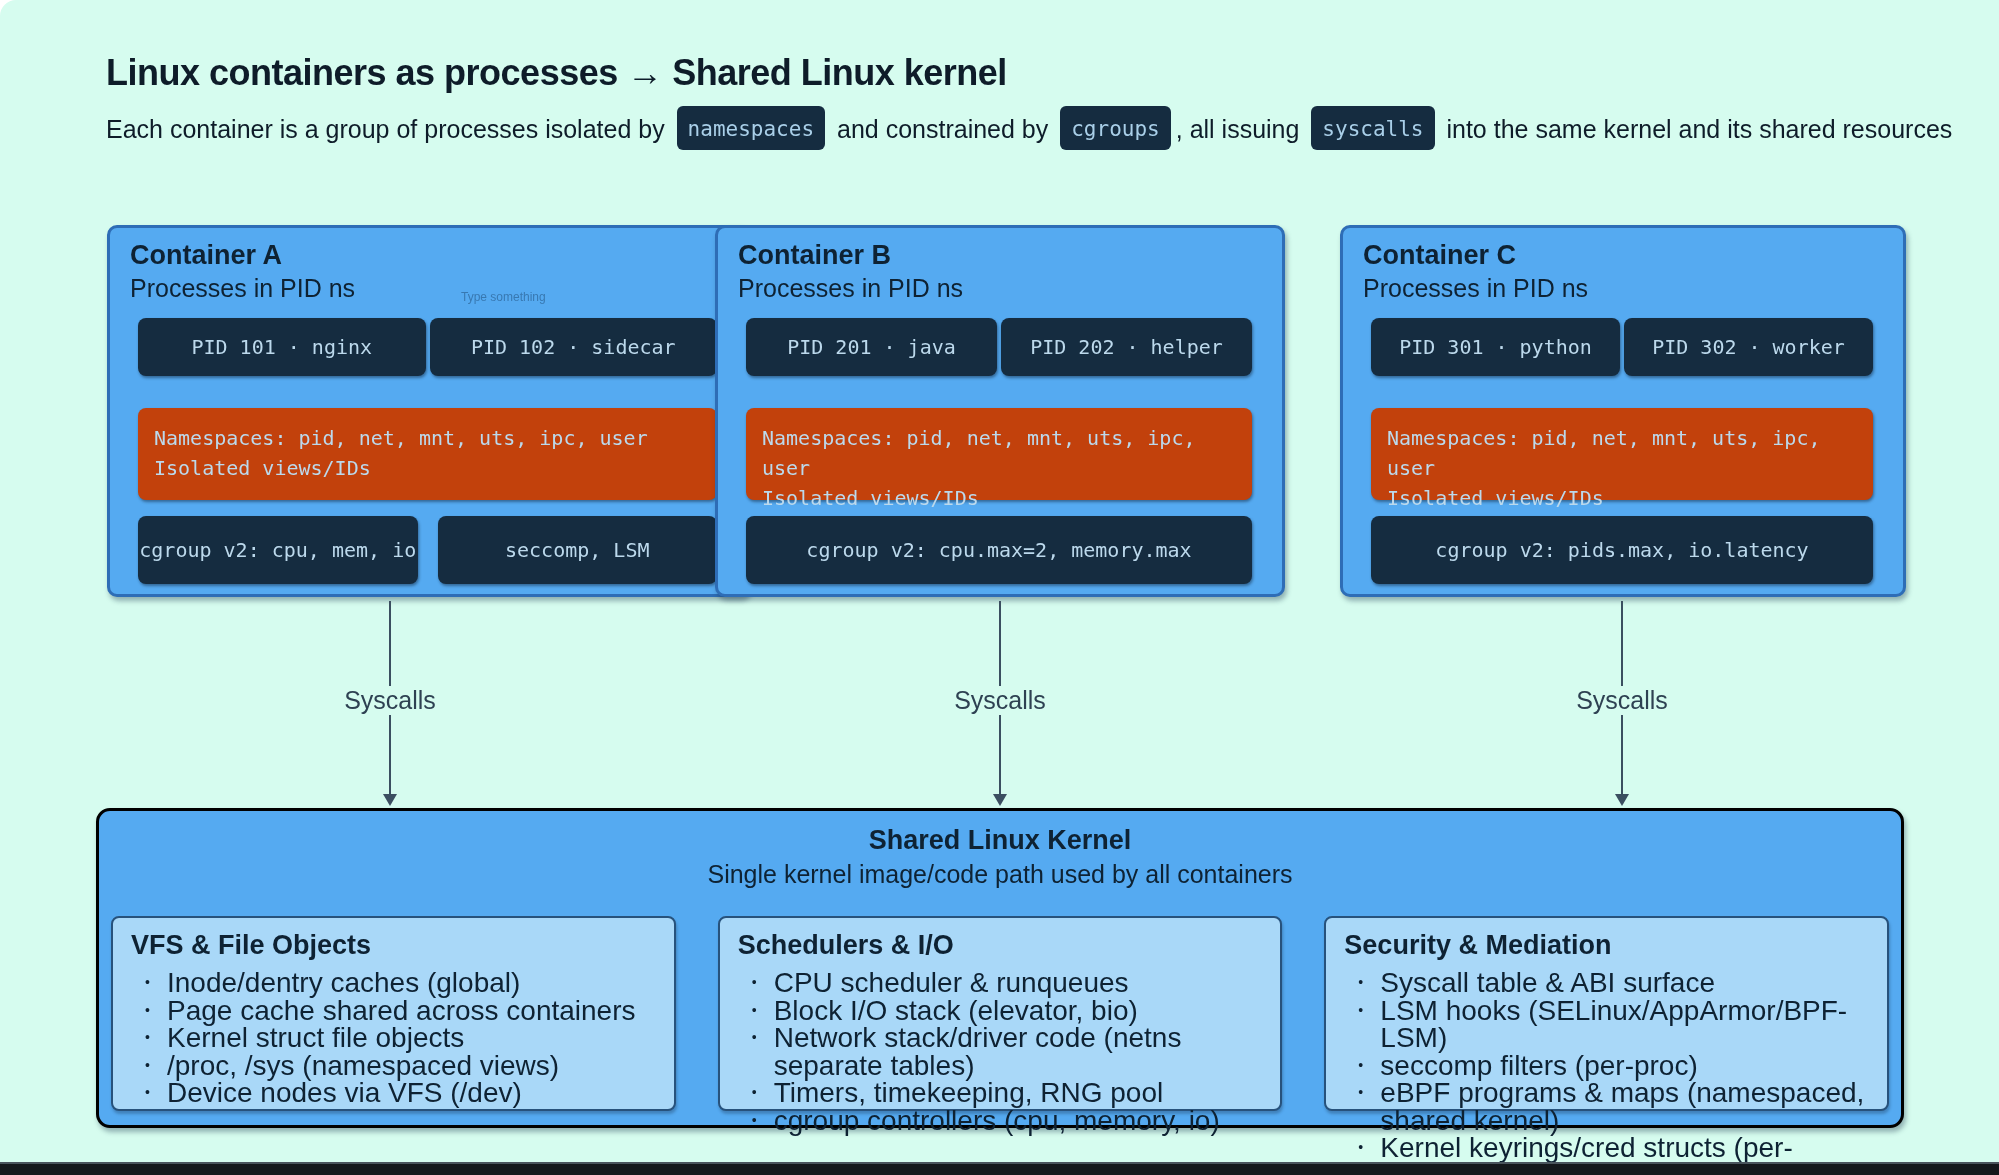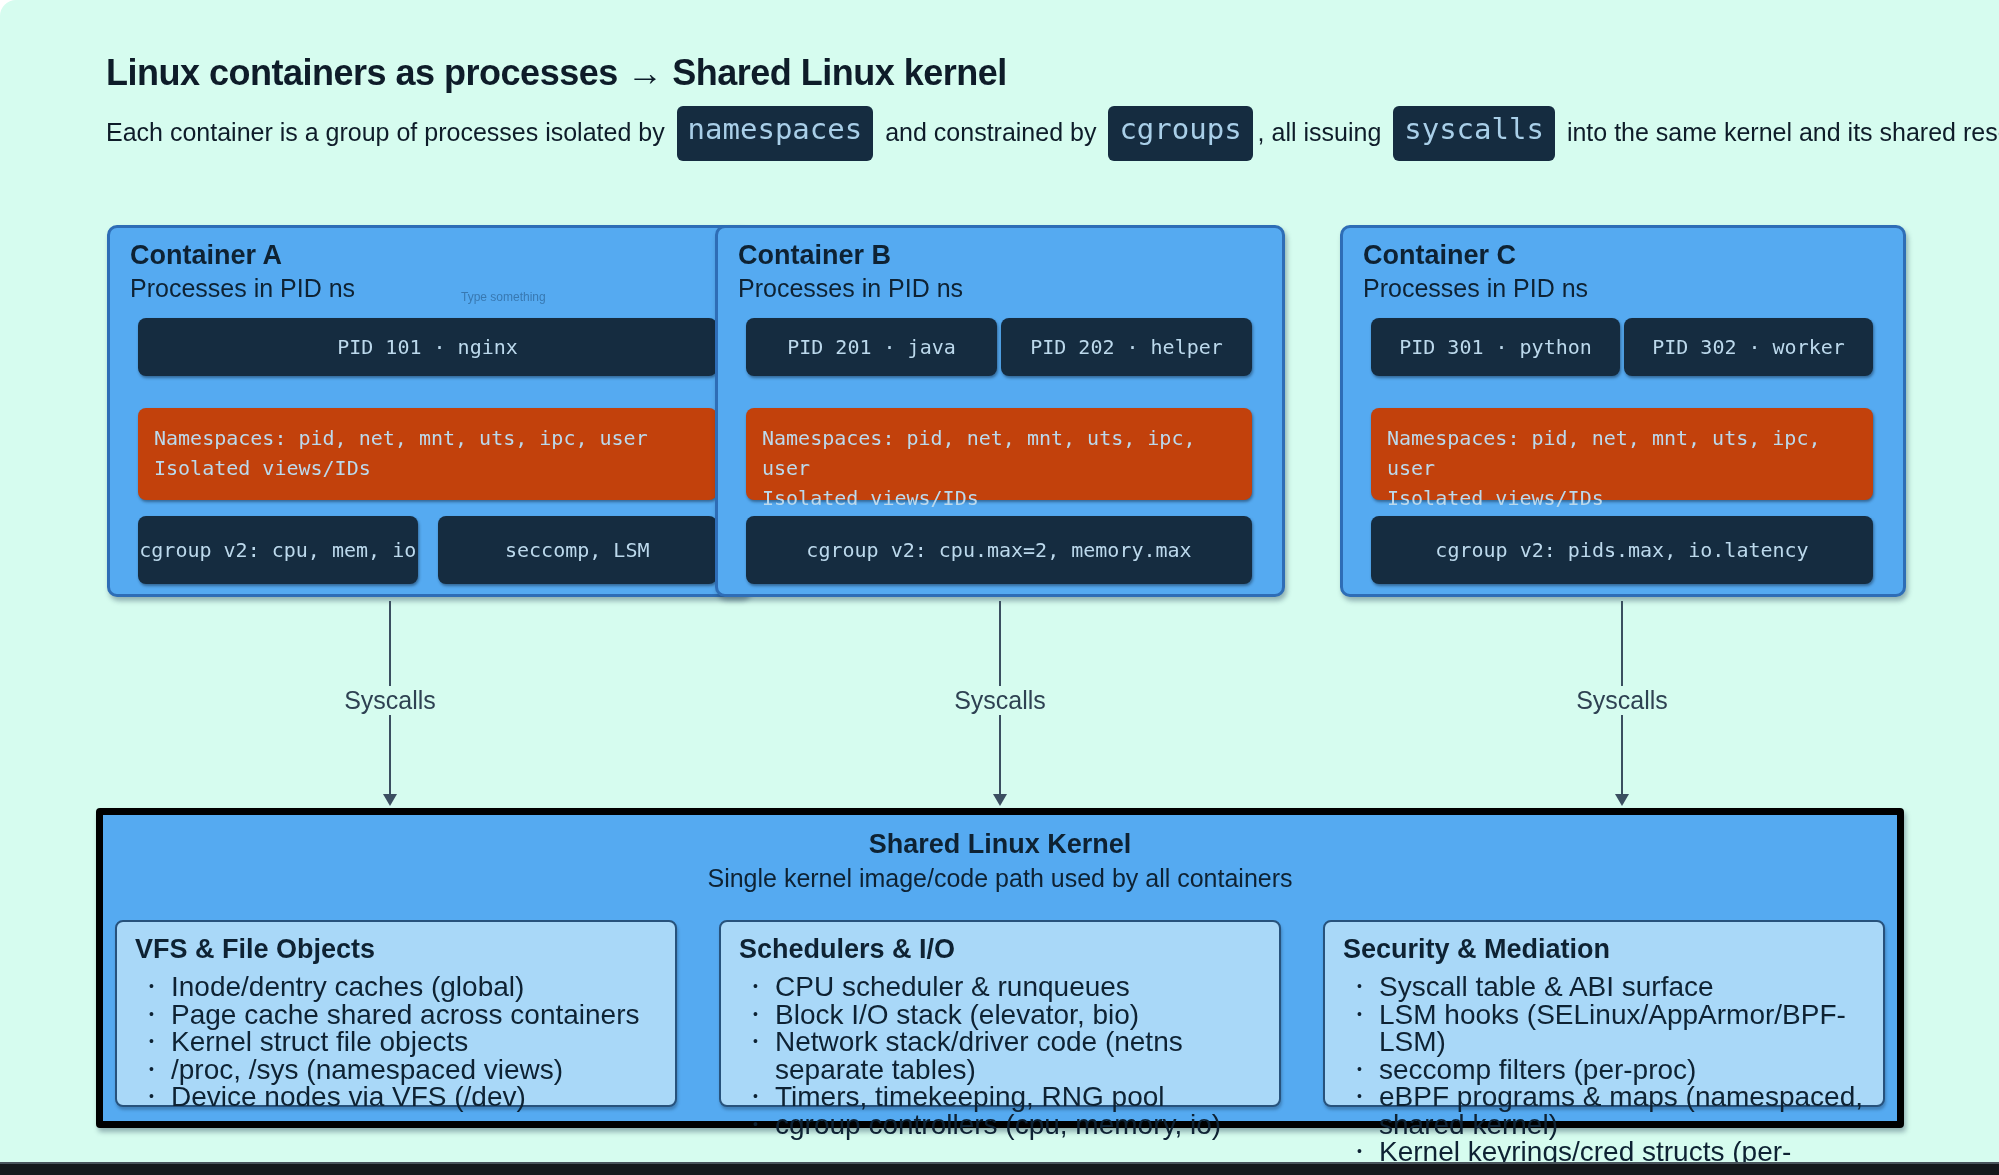--- a/index.html
+++ b/index.html
@@ -12,22 +12,22 @@
   .page-title{
     position:absolute;left:106px;top:52px;font-size:36px;font-weight:bold;
     color:#0e1c29;letter-spacing:-0.5px;white-space:nowrap;
   }
   .page-subtitle{
     position:absolute;left:106px;top:106px;font-size:25px;color:#0e1c29;
     white-space:nowrap;line-height:40px;
   }
   .chip{
     display:inline-block;background:#152c40;color:#a9cfe8;
-    font-family:"DejaVu Sans Mono",monospace;font-size:29px;
-    padding:3px 11px 12px;border-radius:6px;margin:0 5px;vertical-align:2px;
+    font-family:"DejaVu Sans Mono",monospace;font-size:21px;
+    padding:3px 11px 1px;border-radius:6px;margin:0 5px;vertical-align:2px;
   }
   
   .card{
     position:absolute;top:225px;height:372px;background:#55aaf1;
     border:3px solid #2e6db6;border-radius:10px;box-sizing:border-box;
     box-shadow:2px 4px 5px rgba(15,40,65,0.35);
   }
   .card-title{position:absolute;left:20px;top:12px;font-size:27px;font-weight:bold;color:#0e2233;}
   .card-sub{position:absolute;left:20px;top:46px;font-size:25px;color:#0e2233;}
   .ghost{
@@ -57,21 +57,21 @@
     border-left:7px solid transparent;border-right:7px solid transparent;
     border-top:12px solid #3b4f60;
   }
   .arrow-label{
     position:absolute;top:686px;transform:translateX(-50%);
     font-size:25px;color:#2e4152;background:#d6fcef;padding:0 9px;white-space:nowrap;
   }
   
   .kernel{
     position:absolute;left:96px;top:808px;width:1808px;height:320px;
-    background:#55aaf1;border:7px solid #000000;border-radius:4px;box-sizing:border-box;
+    background:#55aaf1;border:3px solid #000000;border-radius:14px;box-sizing:border-box;
     box-shadow:2px 4px 5px rgba(15,40,65,0.35);
   }
   .kernel-title{margin-top:14px;text-align:center;font-size:27px;font-weight:bold;color:#0e2233;}
   .kernel-sub{margin-top:4px;text-align:center;font-size:25px;color:#0e2233;}
   .panels{position:absolute;left:12px;right:12px;top:105px;bottom:14px;display:flex;gap:42px;}
   .panel{
     flex:1;background:#a9d8f8;border:2px solid #27527c;border-radius:8px;
     box-sizing:border-box;padding:10px 18px 0;
     box-shadow:1px 3px 3px rgba(15,40,65,0.3);
   }
@@ -103,20 +103,21 @@
     <span class="chip">syscalls</span>
     <span>into the same kernel and its shared resources</span>
   </div>
 
   <div class="card" style="left:107px;width:643px;">
     <div class="card-title">Container A</div>
     <div class="card-sub">Processes in PID ns</div>
     <div class="ghost">Type something</div>
     <div class="pid-row">
       <div class="pill">PID 101 · nginx</div>
+      <div class="pill">PID 102 · sidecar</div>
     </div>
     <div class="ns-box">
       <div>Namespaces: pid, net, mnt, uts, ipc, user</div>
       <div>Isolated views/IDs</div>
     </div>
     <div class="cg-row">
       <div class="pill">cgroup v2: cpu, mem, io</div>
       <div class="pill">seccomp, LSM</div>
     </div>
   </div>

